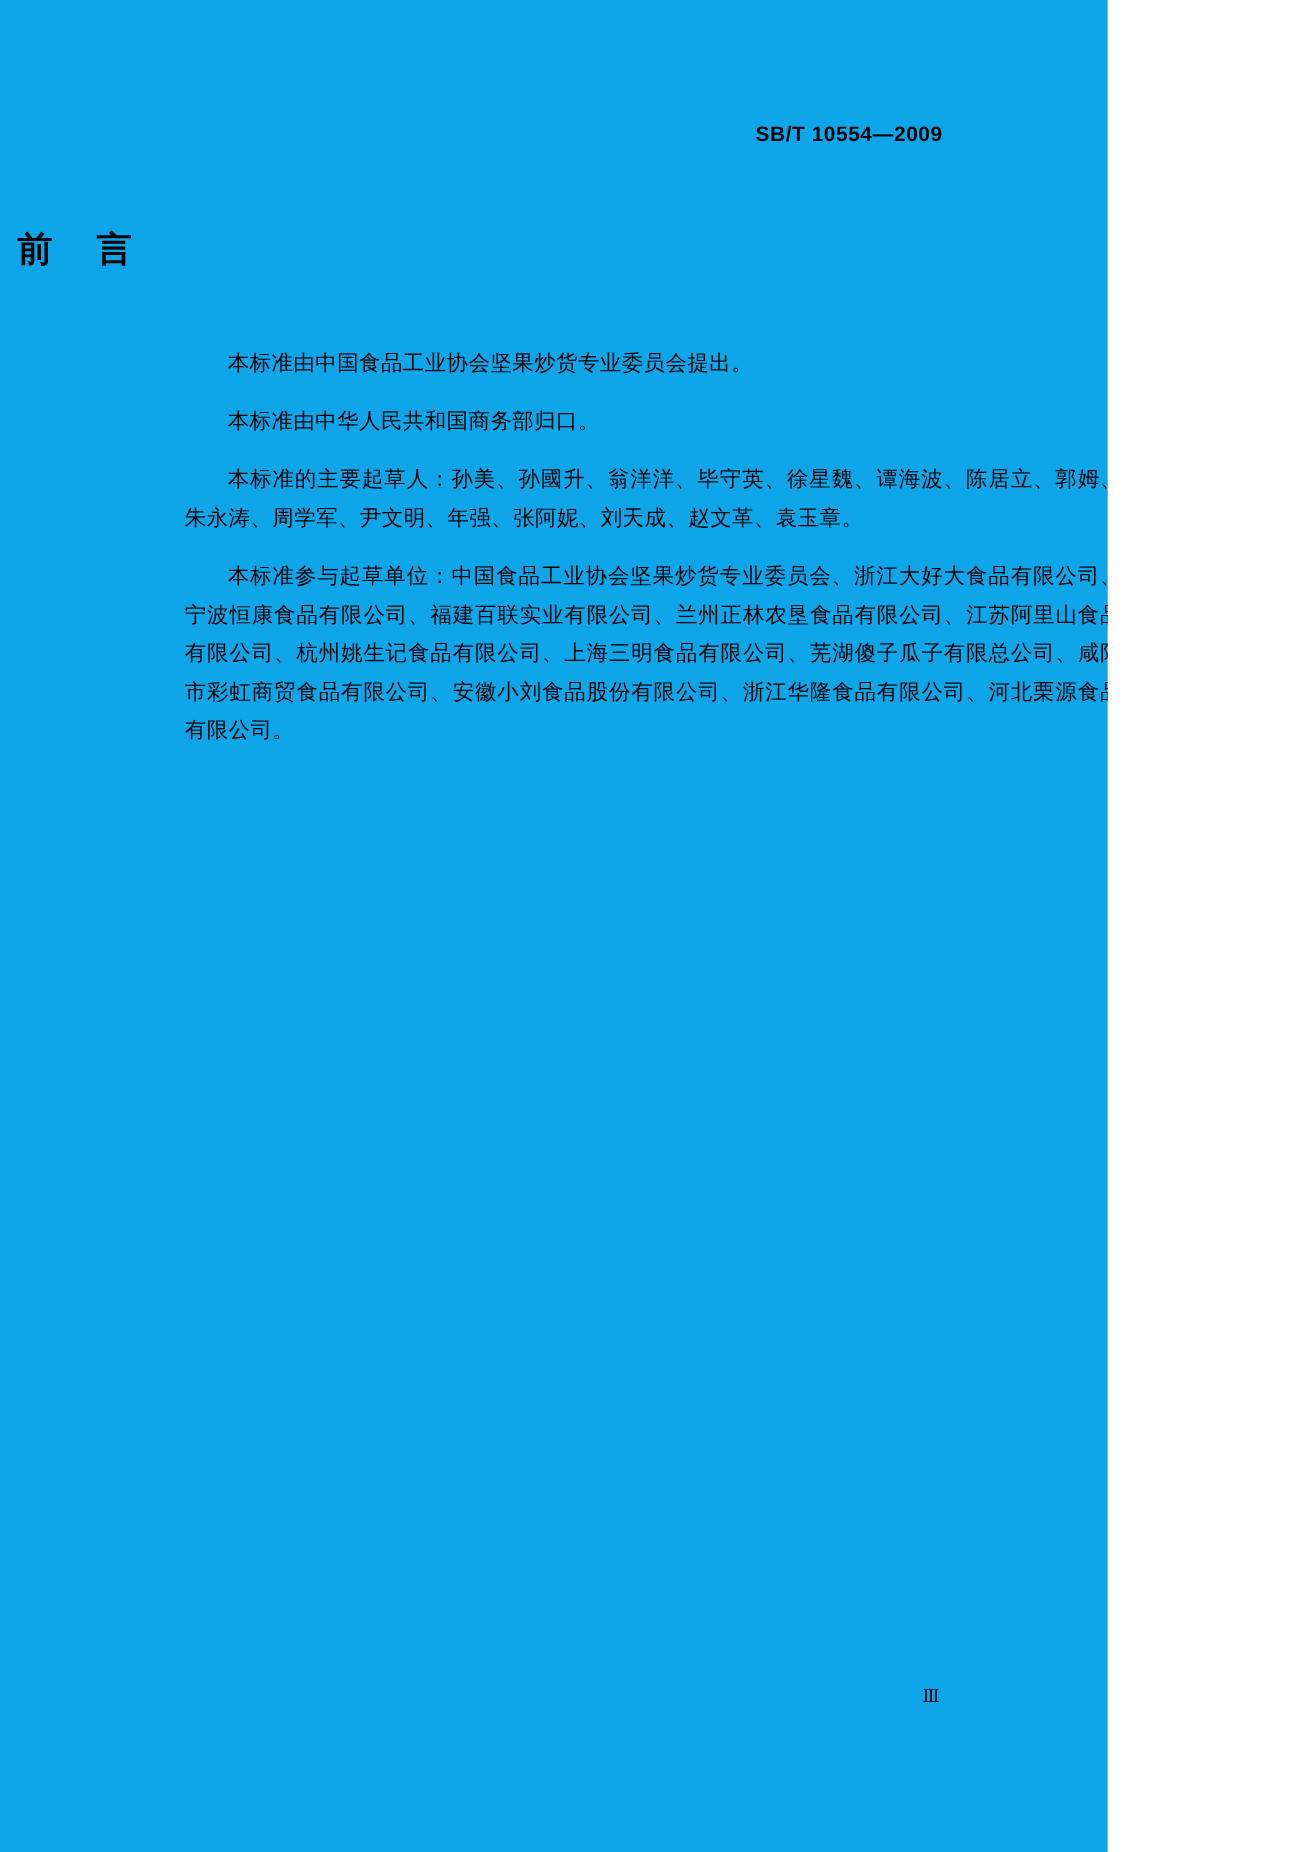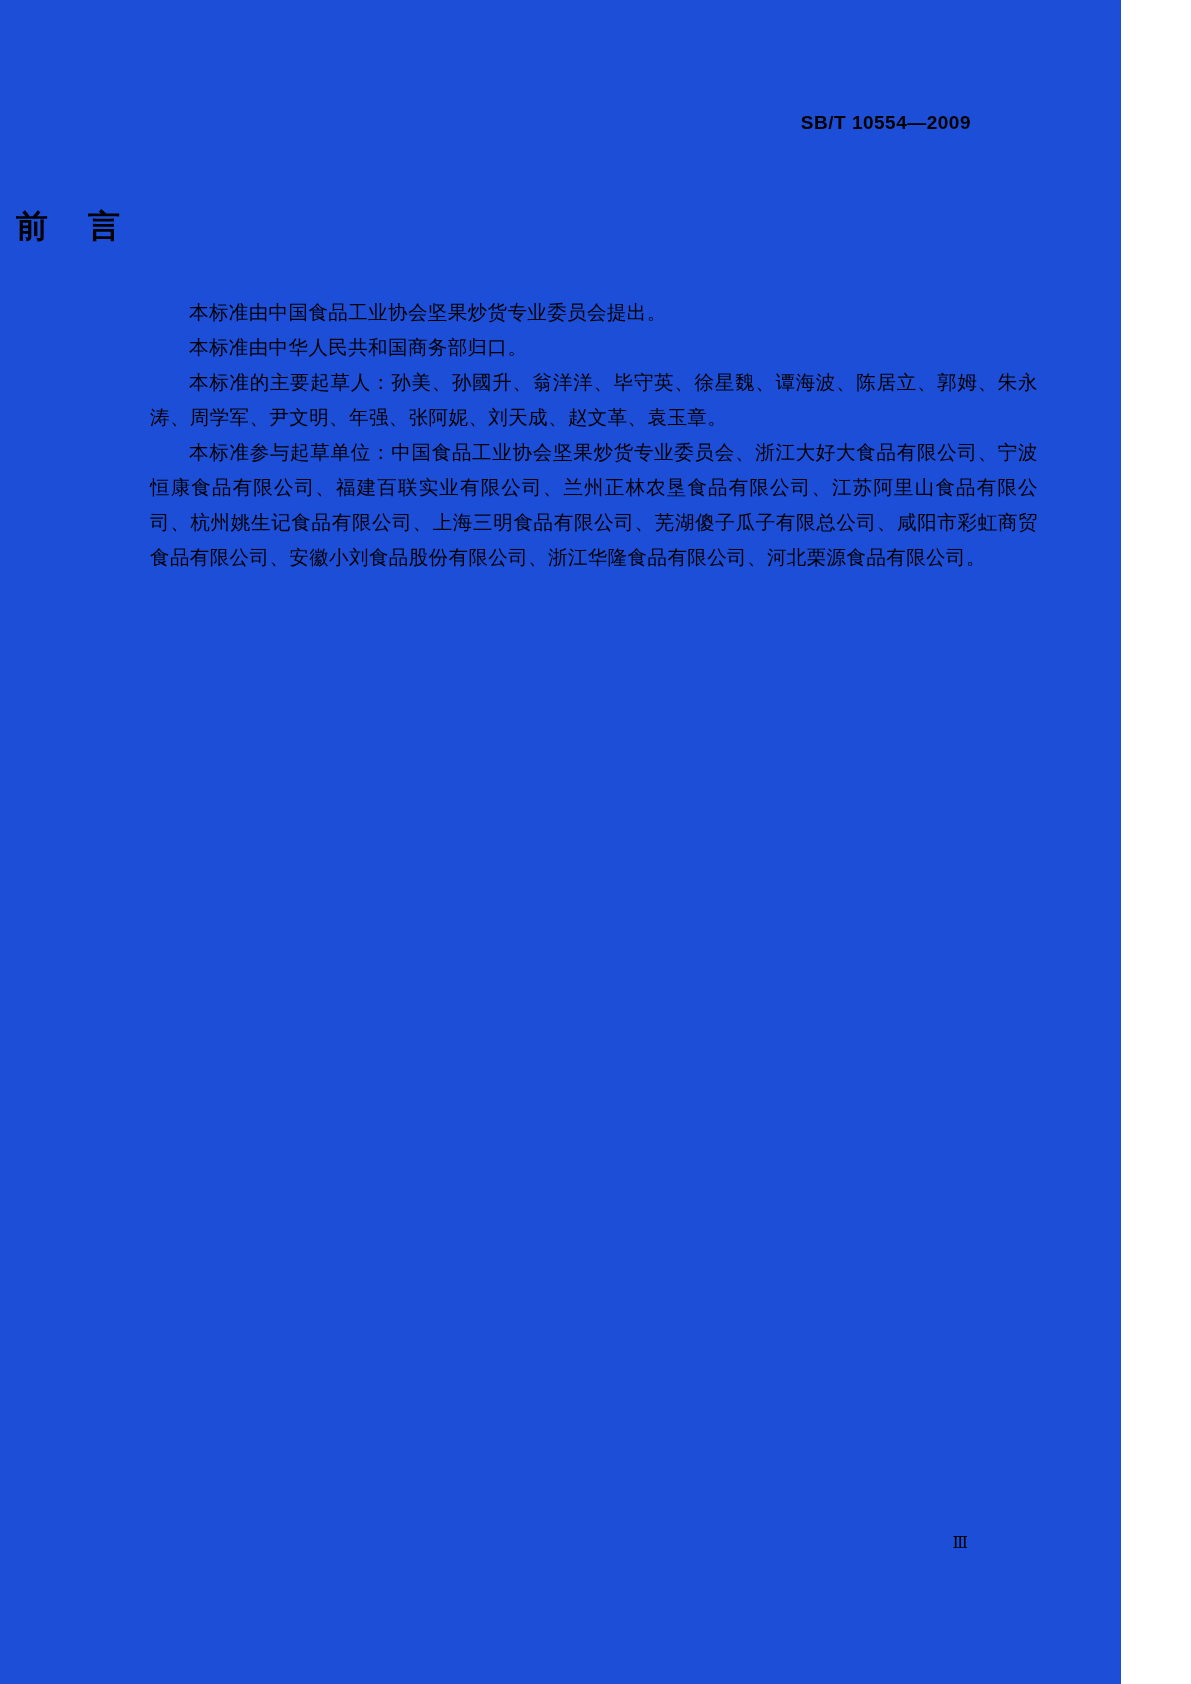--- a/index.html
+++ b/index.html
@@ -2,23 +2,23 @@
 <html><head>
 <meta charset="utf-8">
 <style>
   html, body {
     margin: 0;
     padding: 0;
     background: #ffffff;
   }
   .page {
     position: relative;
-    width: 1121px;
+    width: 1007px;
     height: 1684px;
-    background: #1d4ed8;
+    background: #0ea5e9;
     font-family: "Liberation Serif", "DejaVu Serif", serif;
     color: #000000;
     overflow: hidden;
   }
   .header {
     position: absolute;
     top: 112px;
     right: 150px;
     font-family: "Liberation Sans", sans-serif;
     font-size: 19px;
@@ -41,21 +41,21 @@
     position: absolute;
     top: 295px;
     left: 150px;
     width: 888px;
     font-size: 19.5px;
     line-height: 35px;
     text-align: justify;
     text-justify: inter-ideograph;
   }
   .para {
-    margin: 0;
+    margin: 18px;
     text-indent: 2em;
     letter-spacing: 0.4px;
   }
   .footer-page {
     position: absolute;
     bottom: 132px;
     right: 152px;
     font-family: "Liberation Serif", "DejaVu Serif", serif;
     font-size: 16px;
     letter-spacing: 1px;

